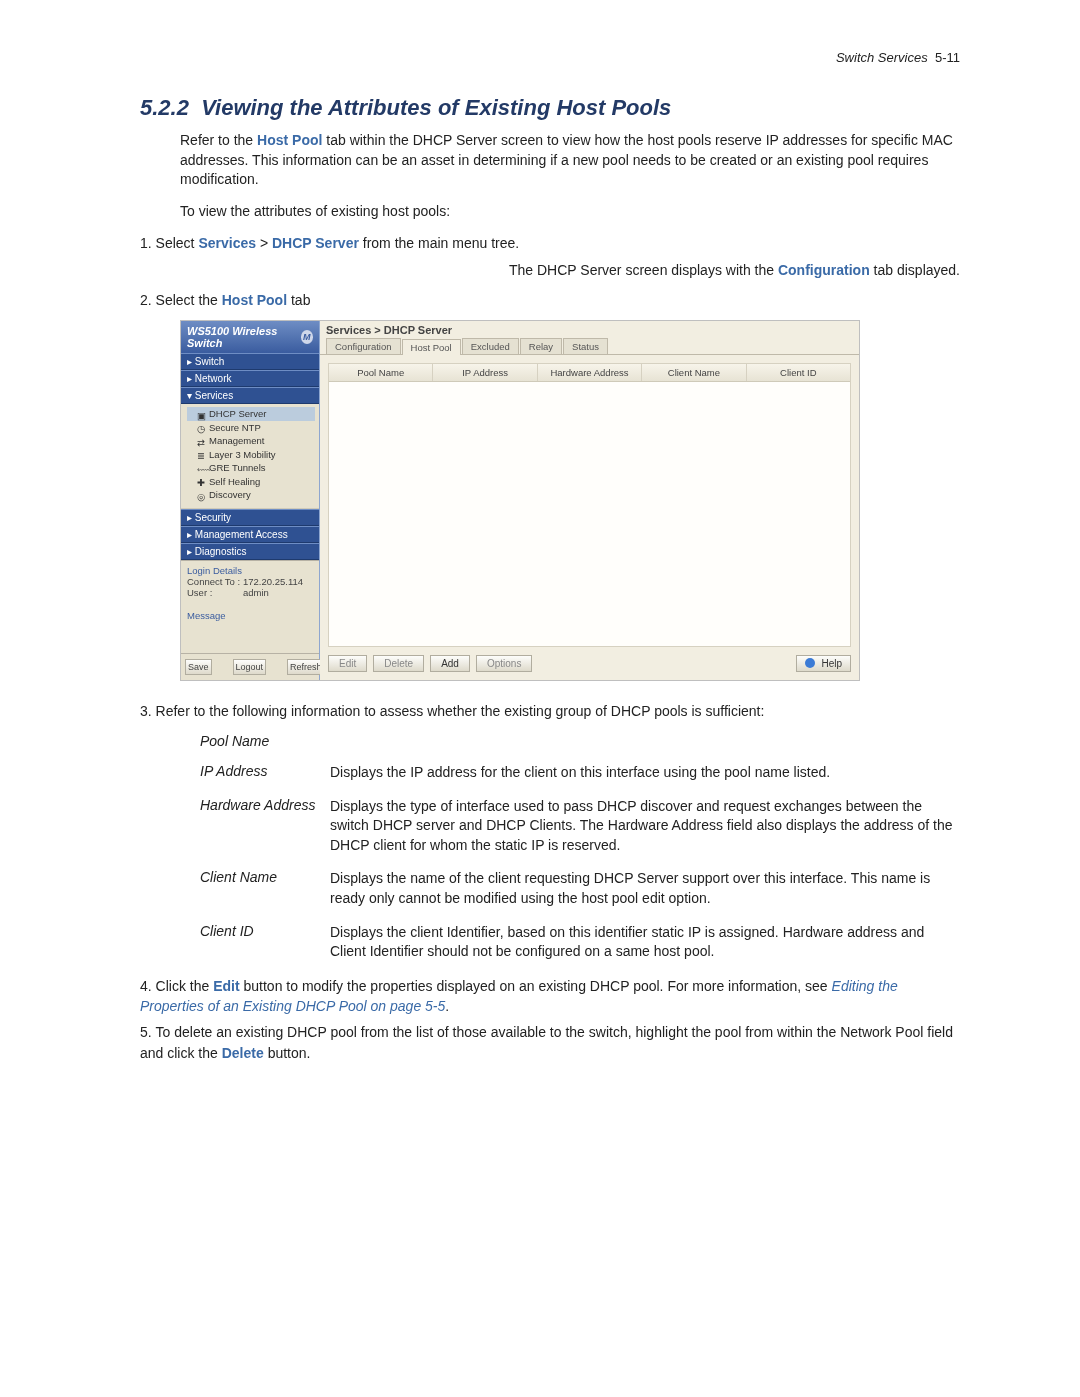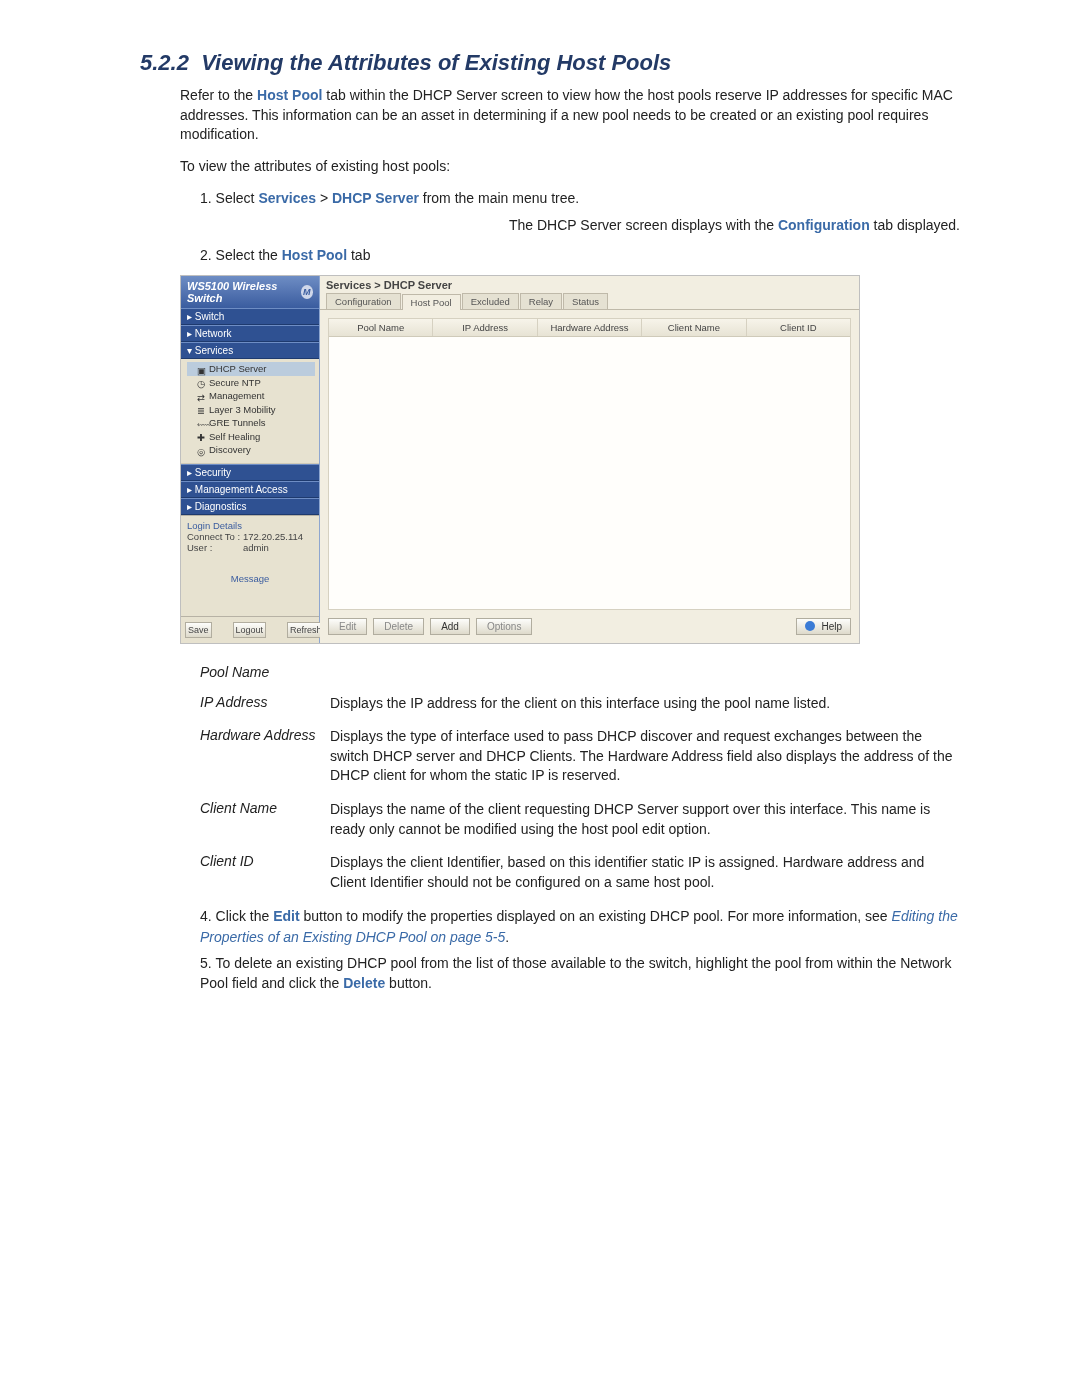--- a/index.html
+++ b/index.html
@@ -23,21 +23,21 @@
   .header-right .italic { font-style: italic; }
   h2.section-title {
     font-family: "Arial Black", Arial, sans-serif;
     font-weight: bold;
     font-style: italic;
     font-size: 22px;
     color: #233a66;
     margin: 0 0 10px 0;
   }
   .body-text { margin: 0 0 12px 40px; line-height: 1.4; }
-  .steps { margin-left: 60px; }
+  .steps { }
   .step { margin-bottom: 6px; line-height: 1.45; }
   .step-sub { margin-left: 18px; margin-top: 6px; margin-bottom: 10px; text-align: right; }
   .link-blue { color: #3a6aa7; font-weight: bold; }
   .link-italic { color: #3a6aa7; font-style: italic; }
   .italic { font-style: italic; }
 
   
   .shot-wrap {
     margin: 10px 0 20px 40px;
     border: 1px solid #bfbfbf;
@@ -195,20 +195,23 @@
     margin:12px 0 14px 60px;
   }
   .desc-row { display:flex; margin-bottom:14px; }
   .desc-term { width:130px; font-style:italic; flex-shrink:0; }
   .desc-def { flex:1; line-height:1.4; }
 </style>
 </head>
 <body>
 
 <div class="page">
+  <div class="header-right">
+    <span class="italic">Switch Services</span>&nbsp;&nbsp;<span>5-11</span>
+  </div>
 
   <h2 class="section-title">
     <span>5.2.2</span>&nbsp;&nbsp;<span>Viewing the Attributes of Existing Host Pools</span>
   </h2>
 
   <p class="body-text">
     <span>Refer to the </span><span class="link-blue">Host Pool</span><span> tab within the DHCP Server screen to view how the host pools reserve IP addresses for specific MAC addresses. This information can be an asset in determining if a new pool needs to be created or an existing pool requires modification.</span>
   </p>
   <p class="body-text">To view the attributes of existing host pools:</p>
 
@@ -244,21 +247,21 @@
           <div class="sub-item"><span class="sub-icon">◎</span><span>Discovery</span></div>
         </div>
         <div style="flex:1;background:#e7e2d0;border-top:1px solid #cfcab9"></div>
         <div class="nav-item">▸  Security</div>
         <div class="nav-item">▸  Management Access</div>
         <div class="nav-item">▸  Diagnostics</div>
         <div class="login-box">
           <div style="color:#3a5c9f;">Login Details</div>
           <div><span class="lbl">Connect To :</span><span>172.20.25.114</span></div>
           <div><span class="lbl">User :</span><span>admin</span></div>
-          <div style="margin-top:20px;color:#3a5c9f;text-align:center;">Message</div>
+          <div style="margin-top:12px;color:#3a5c9f;">Message</div>
           <div style="height:28px"></div>
         </div>
         <div class="sb-buttons">
           <div class="sb-btn">Save</div>
           <div class="sb-btn">Logout</div>
           <div class="sb-btn">Refresh</div>
         </div>
       </div>
 
       <div class="main">
@@ -288,20 +291,23 @@
           <div class="act-spacer"></div>
           <div class="help-btn">
               <span class="help-dot"></span>
               <span>Help</span>
             </div>
         </div>
       </div>
     </div>
   </div>
 
+  <div class="steps">
+    <div class="step">3.&nbsp;<span>Refer to the following information to assess whether the existing group of DHCP pools is sufficient:</span></div>
+  </div>
 
   <div class="desc-table">
     <div class="desc-row">
       <div class="desc-term">Pool Name</div>
     </div>
     <div class="desc-row">
       <div class="desc-term">IP Address</div>
       <div class="desc-def">Displays the IP address for the client on this interface using the pool name listed.</div>
     </div>
     <div class="desc-row">

